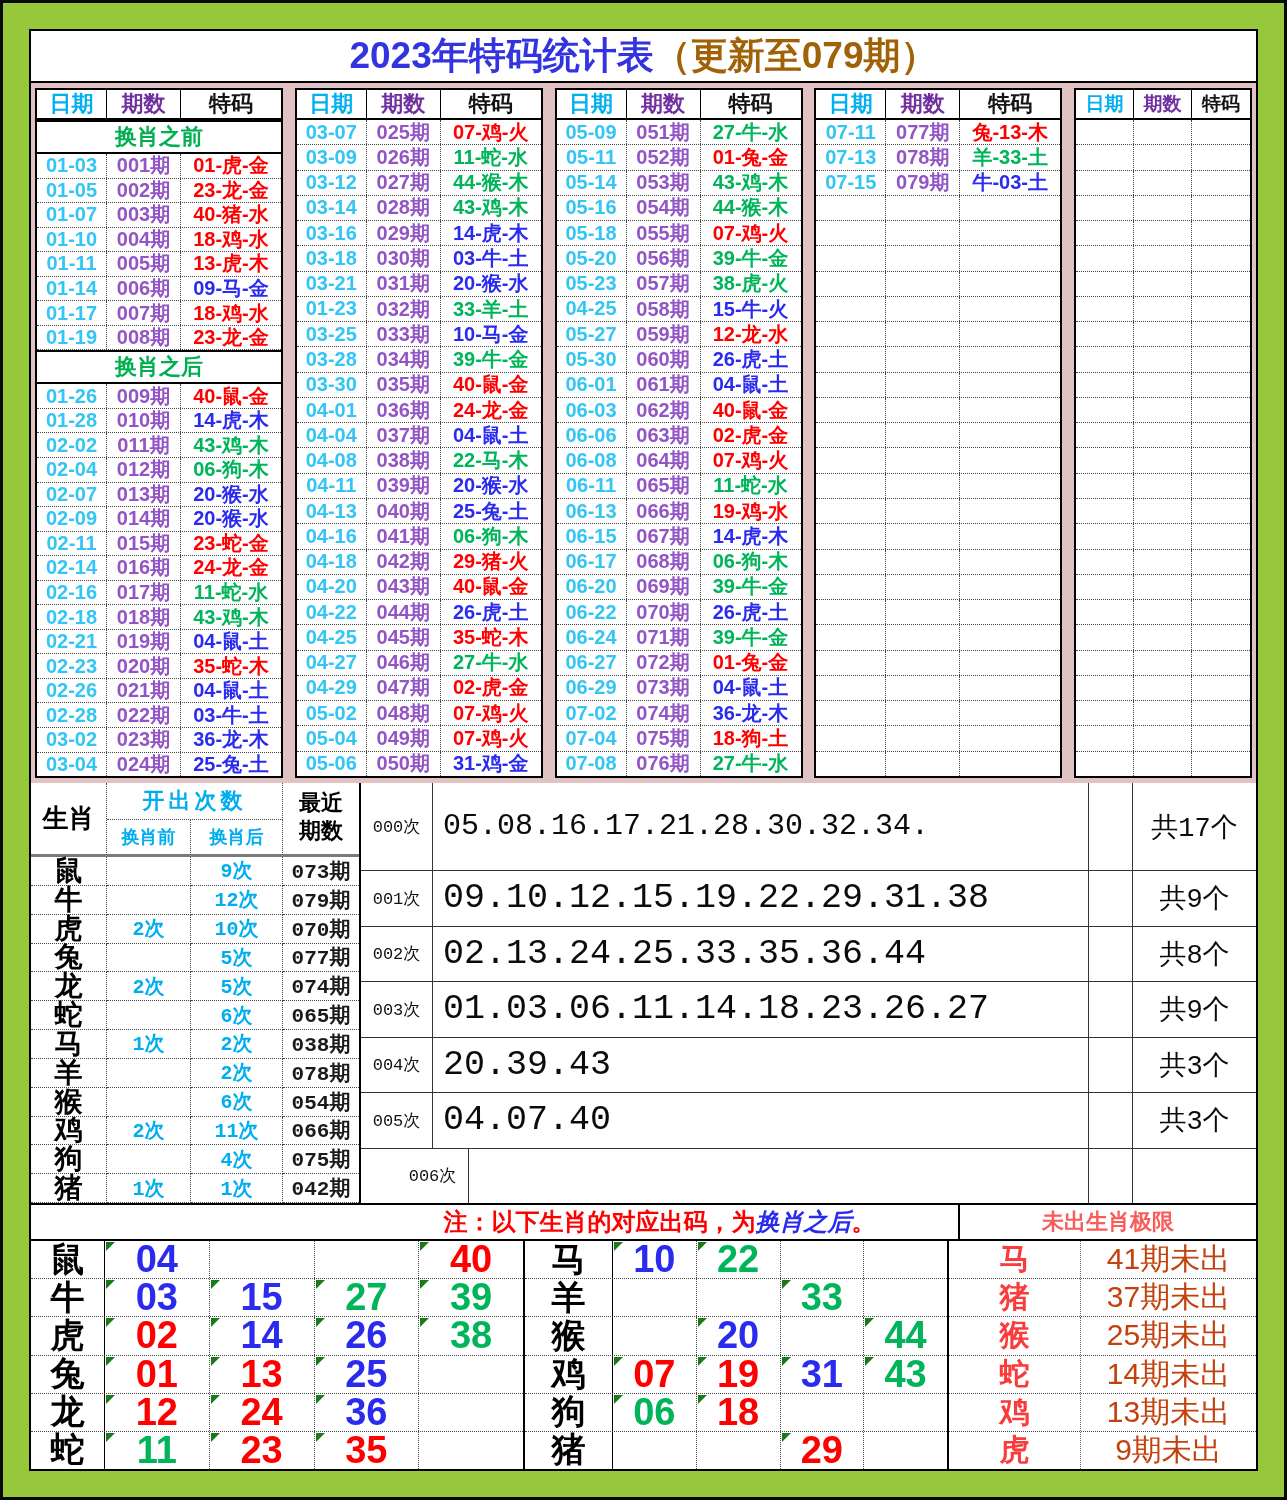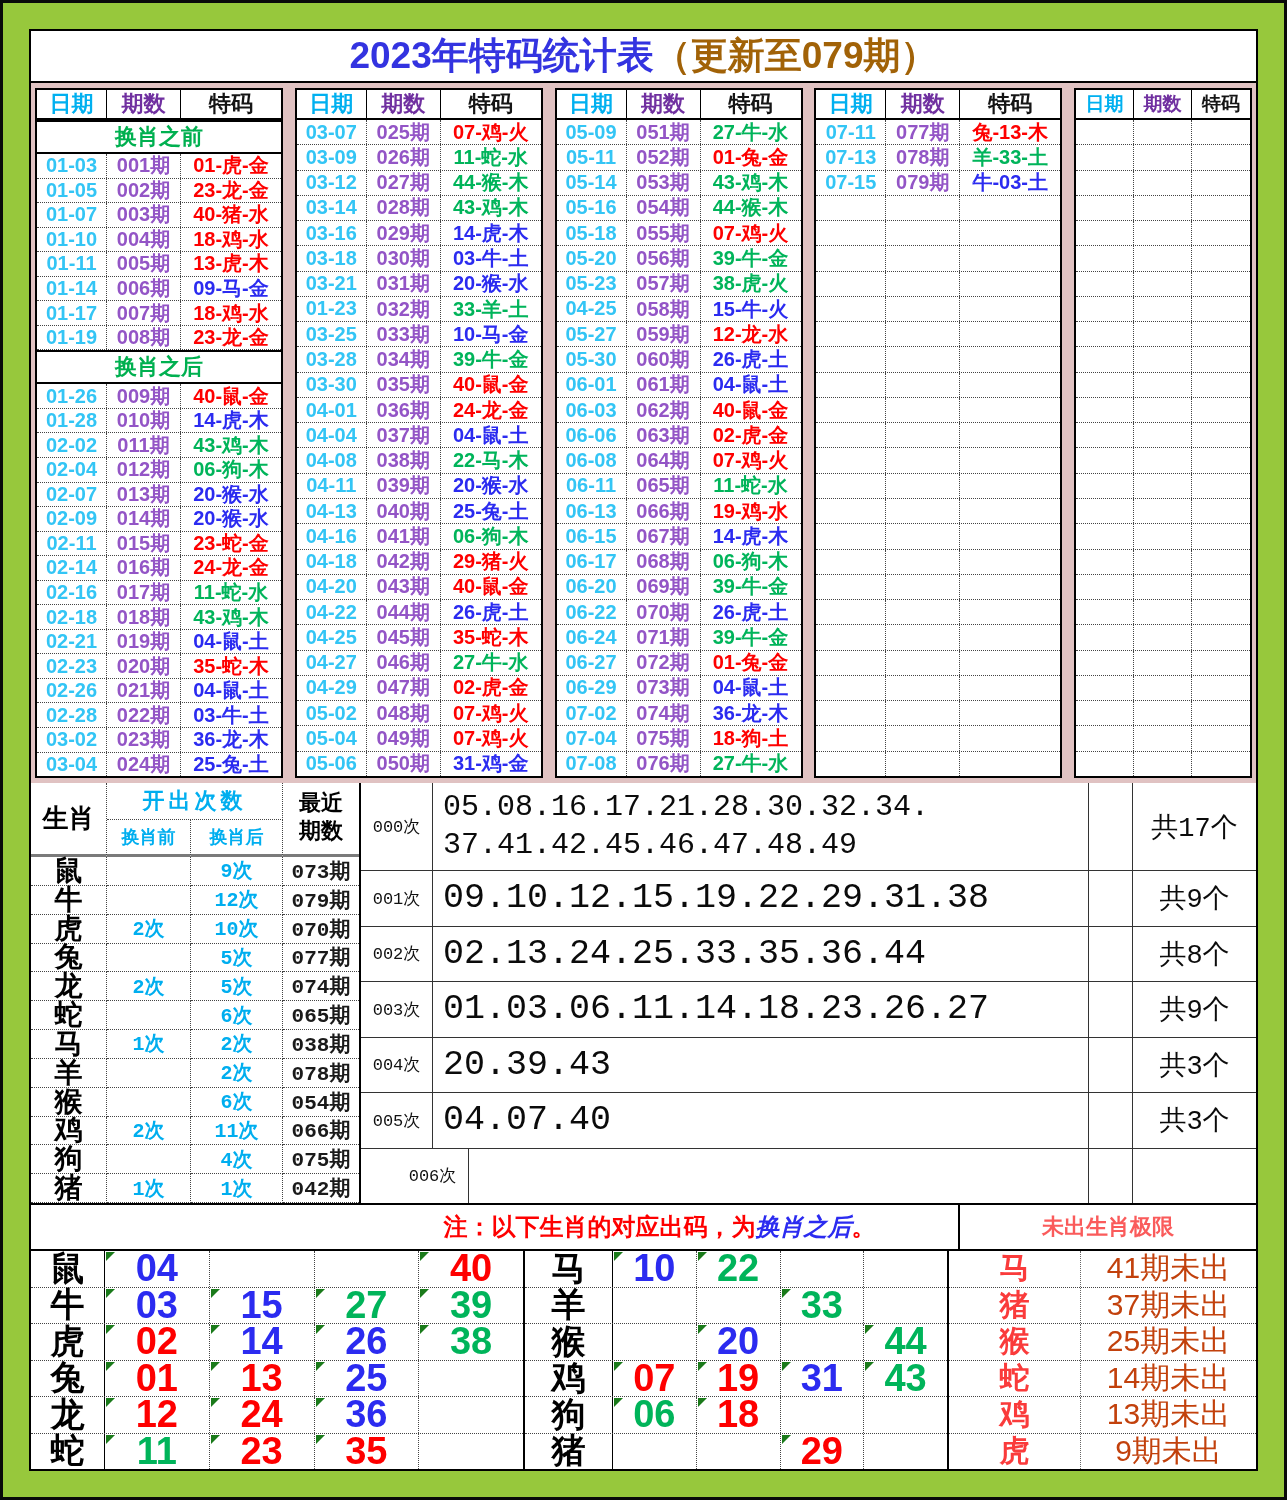--- a/index.html
+++ b/index.html
@@ -50,21 +50,21 @@
   .freq-row { display: flex; flex: 1; border-bottom: 1px solid #333; min-height: 0; }
   .freq-row:last-child { border-bottom: none; padding-left: 36px; }
   .freq-row.dbl { flex: 1.6; }
   .freq-label { width: 72px; flex: none; border-right: 1px solid #333; display: flex; align-items: center; justify-content: center; font-size: 17px; color: #111; }
   .freq-nums { flex: 1; display: flex; flex-direction: column; justify-content: center; padding-left: 10px; font-size: 35px; color: #0b0b0b; }
   .dbl .freq-nums { font-size: 30px; line-height: 1.25; }
   .freq-spacer { width: 44px; flex: none; border-left: 1px solid #333; }
   .freq-total { width: 124px; flex: none; border-left: 1px solid #333; display: flex; align-items: center; justify-content: center; font-size: 27px; color: #0b0b0b; }
 
   
-  .note-row { height: 46px; flex: none; display: flex; border-top: 2px solid #000; }
+  .note-row { height: 36px; flex: none; display: flex; border-top: 2px solid #000; }
   .note-left { flex: 1; display: flex; align-items: center; justify-content: center; padding-left: 330px; font-size: 24px; font-weight: bold; }
   .note-prefix, .note-suffix { color: #FE0000; }
   .note-emphasis { color: #2B2BF0; font-style: italic; }
   .note-right { width: 298px; flex: none; border-left: 2px solid #000; display: flex; align-items: center; justify-content: center; color: #FA5B5B; font-size: 22px; font-weight: bold; }
 
   
   .bottom { flex: 1; display: flex; border-top: 2px solid #000; min-height: 0; }
   .bgroup { display: flex; flex-direction: column; border-right: 2px solid #000; }
   .bgroup.bleft { width: 494px; flex: none; }
   .bgroup.bmid { width: 424px; flex: none; }
@@ -827,21 +827,20 @@
           <div class="sg-cell sg-z">猪</div>
           <div class="sg-cell sg-b">1次</div>
           <div class="sg-cell sg-a">1次</div>
           <div class="sg-cell sg-r">042期</div>
         </div>
       <div class="freq" id="freq-table">
           <div class="freq-row dbl">
             <div class="freq-label">000次</div>
             <div class="freq-nums">
               <div class="freq-line">05.08.16.17.21.28.30.32.34.</div>
-              <div class="freq-line">37.41.42.45.46.47.48.49</div>
             </div>
             <div class="freq-spacer"></div>
             <div class="freq-total">共17个</div>
           </div>
           <div class="freq-row">
             <div class="freq-label">001次</div>
             <div class="freq-nums">
               <div class="freq-line">09.10.12.15.19.22.29.31.38</div>
             </div>
             <div class="freq-spacer"></div>

